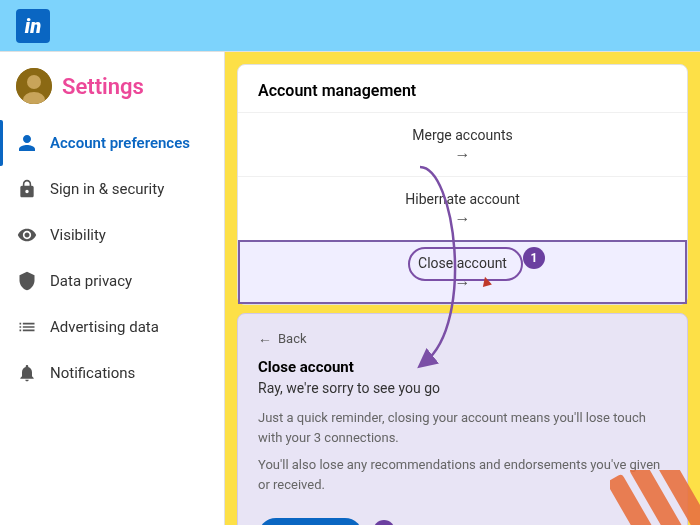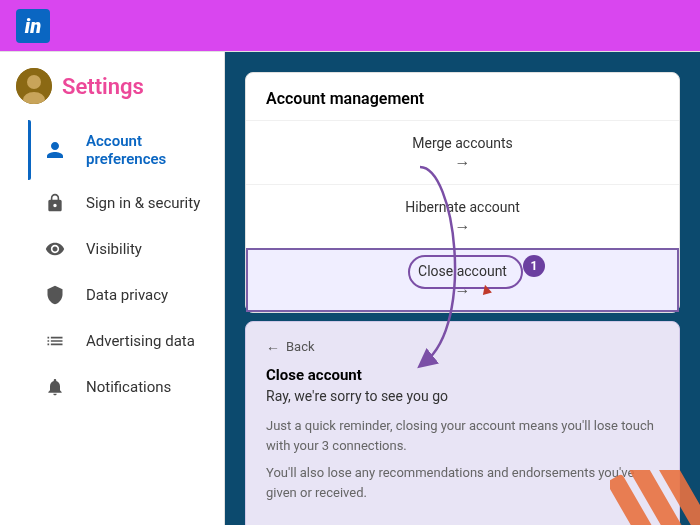--- a/index.html
+++ b/index.html
@@ -6,21 +6,21 @@
     body {
       font-family: -apple-system, BlinkMacSystemFont, 'Segoe UI', Roboto, sans-serif;
       background: #f3f2ef;
       width: 700px;
       height: 525px;
       overflow: hidden;
     }
 
     
     .top-bar {
-      background: #d946ef;
+      background: #7dd3fc;
       padding: 8px 16px;
       display: flex;
       align-items: center;
       border-bottom: 1px solid #e0e0e0;
       height: 52px;
     }
     .linkedin-logo {
       width: 34px;
       height: 34px;
       background: #0a66c2;
@@ -68,27 +68,26 @@
     }
     .settings-title {
       font-size: 22px;
       font-weight: 600;
       color: #ec4899;
     }
 
     .nav-item {
       display: flex;
       align-items: center;
-      gap: 20px;
+      gap: 12px;
       padding: 12px 16px;
       cursor: pointer;
       position: relative;
       font-size: 15px;
       color: #333;
-      margin-left: 28px;
     }
     .nav-item.active {
       color: #0a66c2;
       font-weight: 600;
     }
     .nav-item.active::before {
       content: '';
       position: absolute;
       left: 0;
       top: 0;
@@ -104,23 +103,23 @@
       align-items: center;
       justify-content: center;
       font-size: 16px;
       flex-shrink: 0;
     }
     .nav-icon.active-icon { color: #0a66c2; }
 
     
     .content-area {
       flex: 1;
-      background: #0c4a6e;
+      background: #fde047;
       overflow: auto;
-      padding: 20px;
+      padding: 12px;
     }
 
     .panel {
       background: white;
       border-radius: 8px;
       border: 1px solid #e0e0e0;
       margin-bottom: 8px;
     }
 
     .panel-title {

